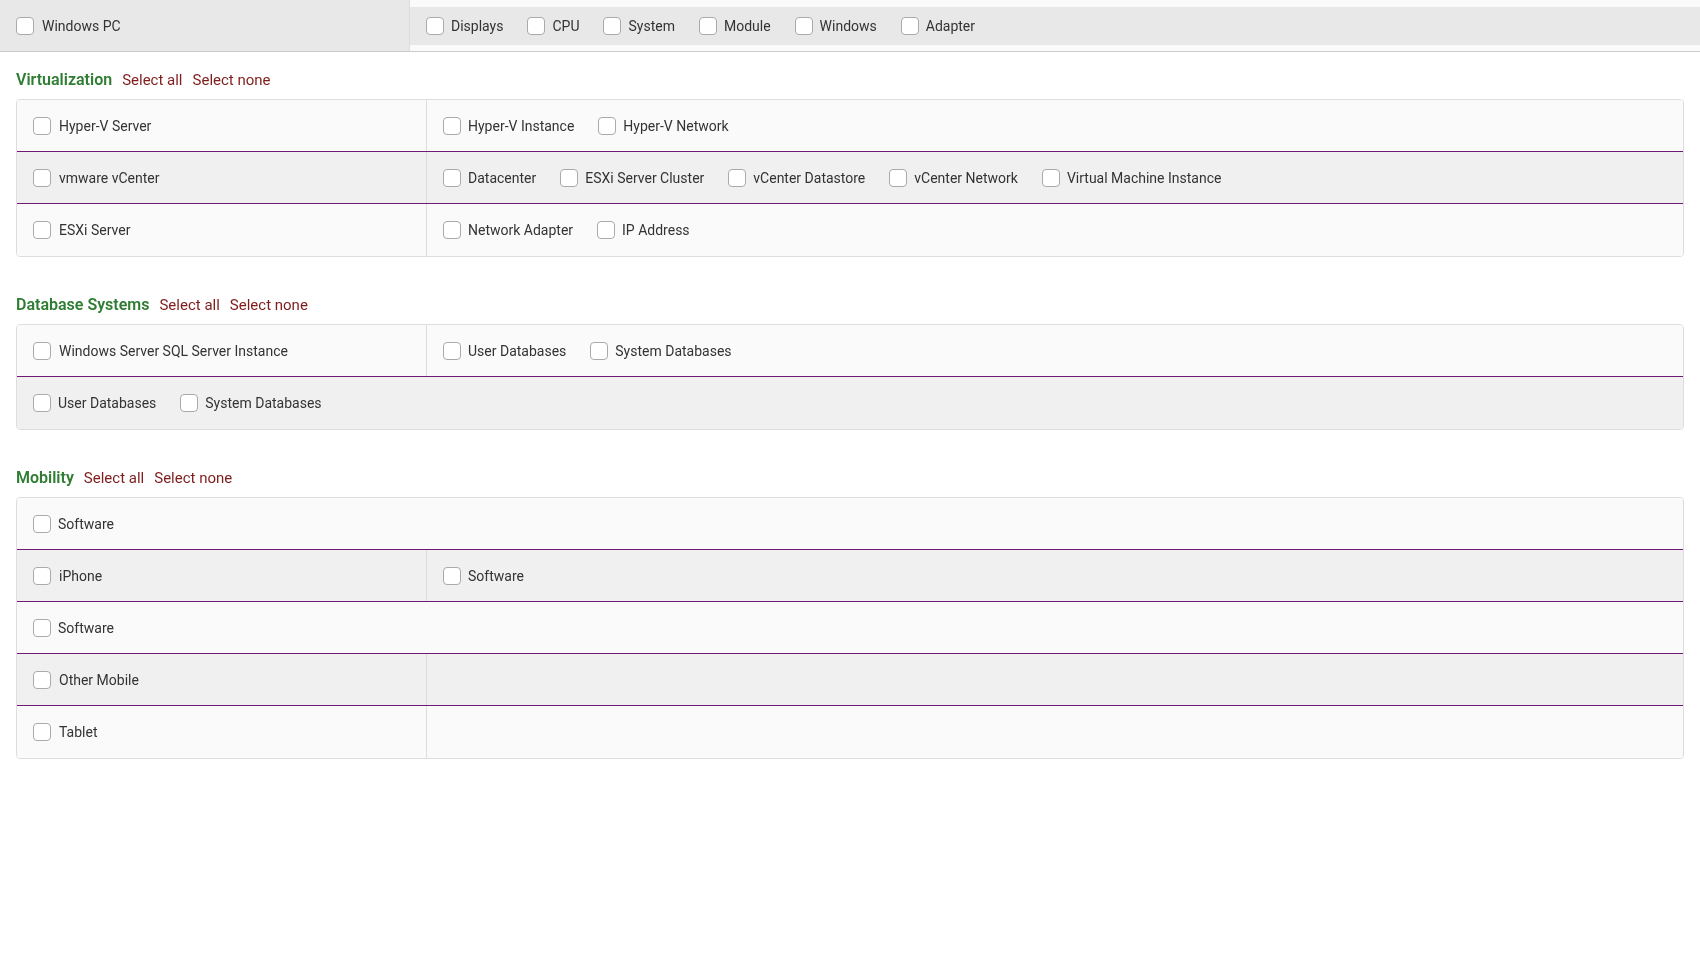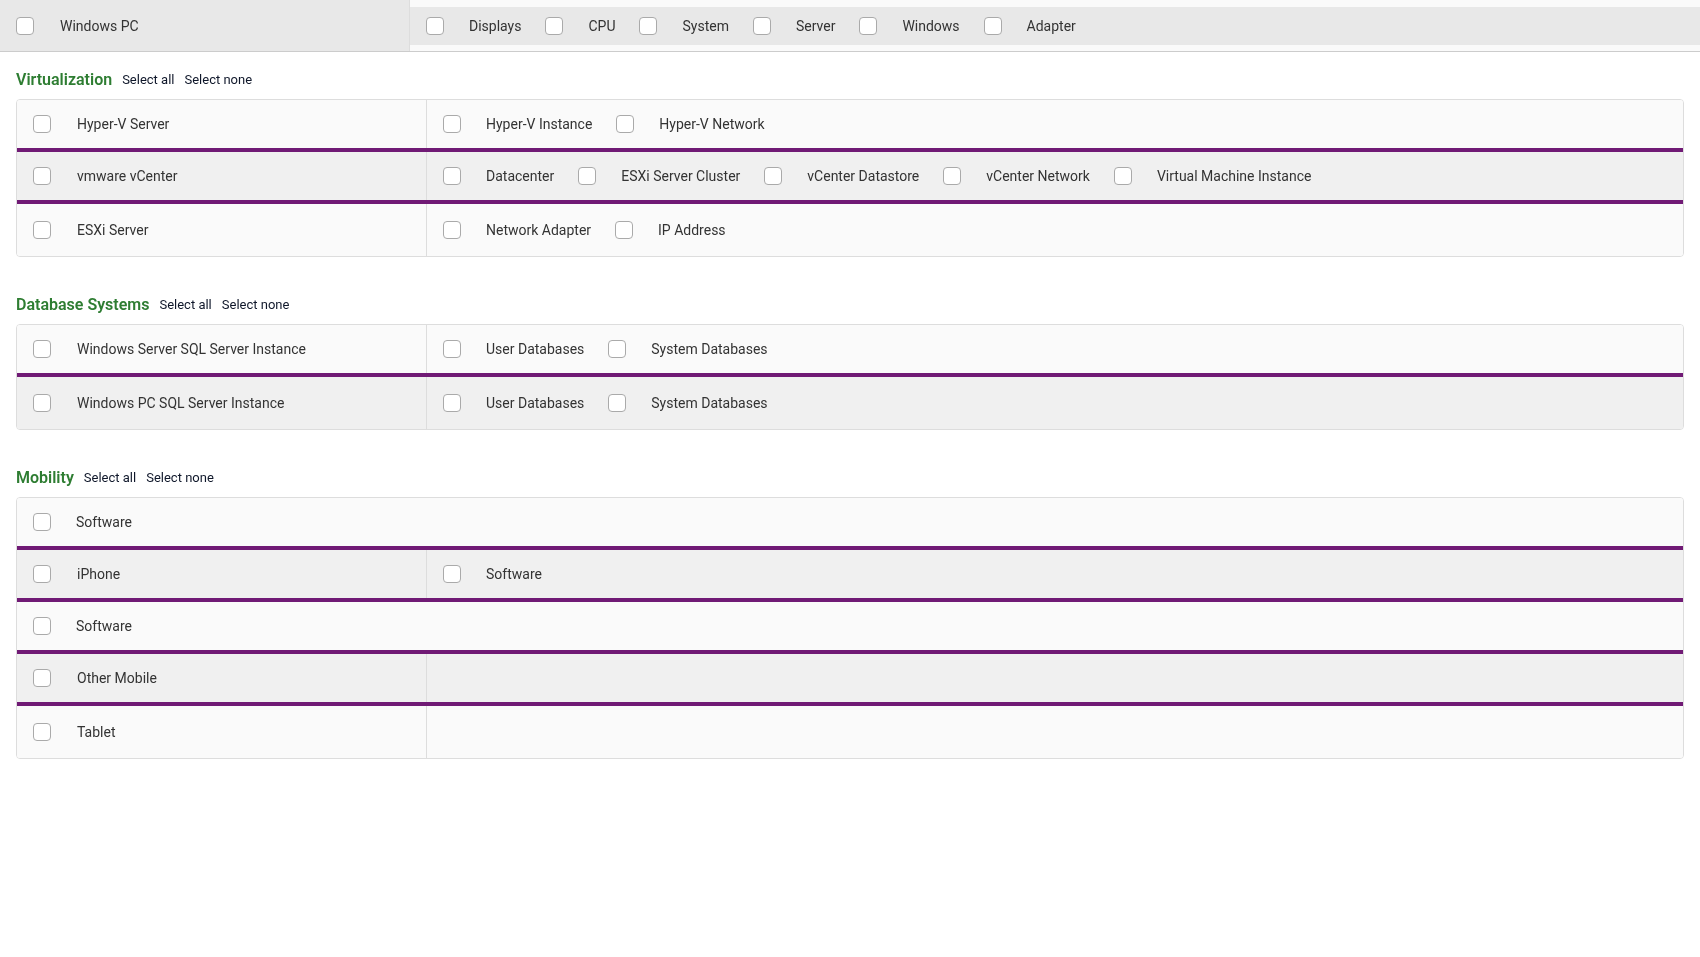--- a/index.html
+++ b/index.html
@@ -27,39 +27,39 @@
       gap: 10px;
       padding: 18px 16px 10px 16px;
       text-align: right;
     }
     .section-title {
       font-size: 16px;
       font-weight: 600;
       color: #2e7d32;
     }
     .select-link {
-      font-size: 13px;
-      color: #0f172a;
+      font-size: 15px;
+      color: #7f1d1d;
       cursor: pointer;
       text-decoration: none;
     }
 
     
     .category-table {
       border: 1px solid #ddd;
       border-radius: 4px;
       margin: 0 16px 20px 16px;
       overflow: hidden;
     }
 
     .category-row {
       display: flex;
       align-items: center;
       min-height: 52px;
-      border-bottom: 4px solid #701a75;
+      border-bottom: 1px solid #701a75;
     }
     .category-row:last-child {
       border-bottom: none;
     }
     .category-row:nth-child(odd) {
       background: #fafafa;
     }
     .category-row:nth-child(even) {
       background: #f0f0f0;
     }
@@ -101,21 +101,20 @@
       display: flex;
       align-items: center;
       justify-content: center;
       flex-shrink: 0;
     }
 
     .checkbox-label {
       font-size: 14px;
       color: #333;
       user-select: none;
-      margin-left: 18px;
     }
 
     
     .partial-top {
       background: #e8e8e8;
       border-bottom: 1px solid #ccc;
     }
   </style>
 </head>
 <body>
@@ -135,21 +134,21 @@
       <div class="child-cell checkbox-wrapper">
         <span class="custom-checkbox"></span>
         <span class="checkbox-label">CPU</span>
       </div>
       <div class="child-cell checkbox-wrapper">
         <span class="custom-checkbox"></span>
         <span class="checkbox-label">System</span>
       </div>
       <div class="child-cell checkbox-wrapper">
         <span class="custom-checkbox"></span>
-        <span class="checkbox-label">Server</span>
+        <span class="checkbox-label">Module</span>
       </div>
       <div class="child-cell checkbox-wrapper">
         <span class="custom-checkbox"></span>
         <span class="checkbox-label">Windows</span>
       </div>
       <div class="child-cell checkbox-wrapper">
         <span class="custom-checkbox"></span>
         <span class="checkbox-label">Adapter</span>
       </div>
     </div>
@@ -246,24 +245,20 @@
           <span class="checkbox-label">User Databases</span>
         </div>
         <div class="checkbox-wrapper">
           <span class="custom-checkbox"></span>
           <span class="checkbox-label">System Databases</span>
         </div>
       </div>
     </div>
 
     <div class="category-row">
-      <div class="main-col-cell">
-        <span class="custom-checkbox"></span>
-        <span class="checkbox-label">Windows PC SQL Server Instance</span>
-      </div>
       <div class="child-col-cell">
         <div class="checkbox-wrapper">
           <span class="custom-checkbox"></span>
           <span class="checkbox-label">User Databases</span>
         </div>
         <div class="checkbox-wrapper">
           <span class="custom-checkbox"></span>
           <span class="checkbox-label">System Databases</span>
         </div>
       </div>

